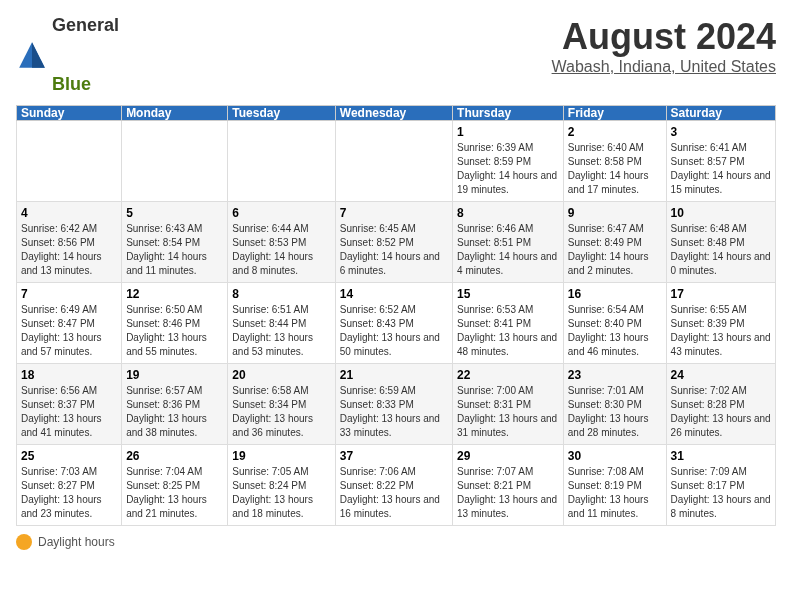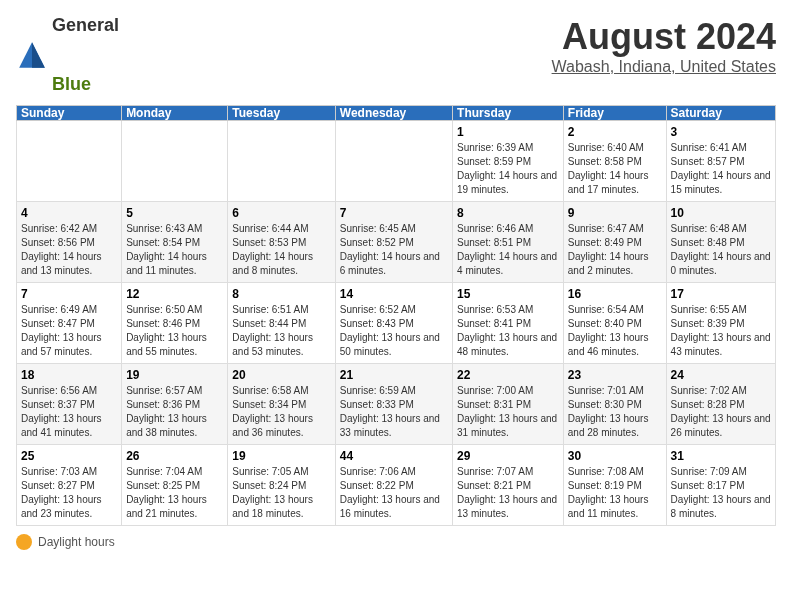--- a/index.html
+++ b/index.html
@@ -255,21 +255,21 @@
         </td>
         <td>
           <div class="day-number">26</div>
           <div class="day-info">Sunrise: 7:04 AM<br>Sunset: 8:25 PM<br>Daylight: 13 hours and 21 minutes.</div>
         </td>
         <td>
           <div class="day-number">19</div>
           <div class="day-info">Sunrise: 7:05 AM<br>Sunset: 8:24 PM<br>Daylight: 13 hours and 18 minutes.</div>
         </td>
         <td>
-          <div class="day-number">44</div>
+          <div class="day-number">37</div>
           <div class="day-info">Sunrise: 7:06 AM<br>Sunset: 8:22 PM<br>Daylight: 13 hours and 16 minutes.</div>
         </td>
         <td>
           <div class="day-number">29</div>
           <div class="day-info">Sunrise: 7:07 AM<br>Sunset: 8:21 PM<br>Daylight: 13 hours and 13 minutes.</div>
         </td>
         <td>
           <div class="day-number">30</div>
           <div class="day-info">Sunrise: 7:08 AM<br>Sunset: 8:19 PM<br>Daylight: 13 hours and 11 minutes.</div>
         </td>

